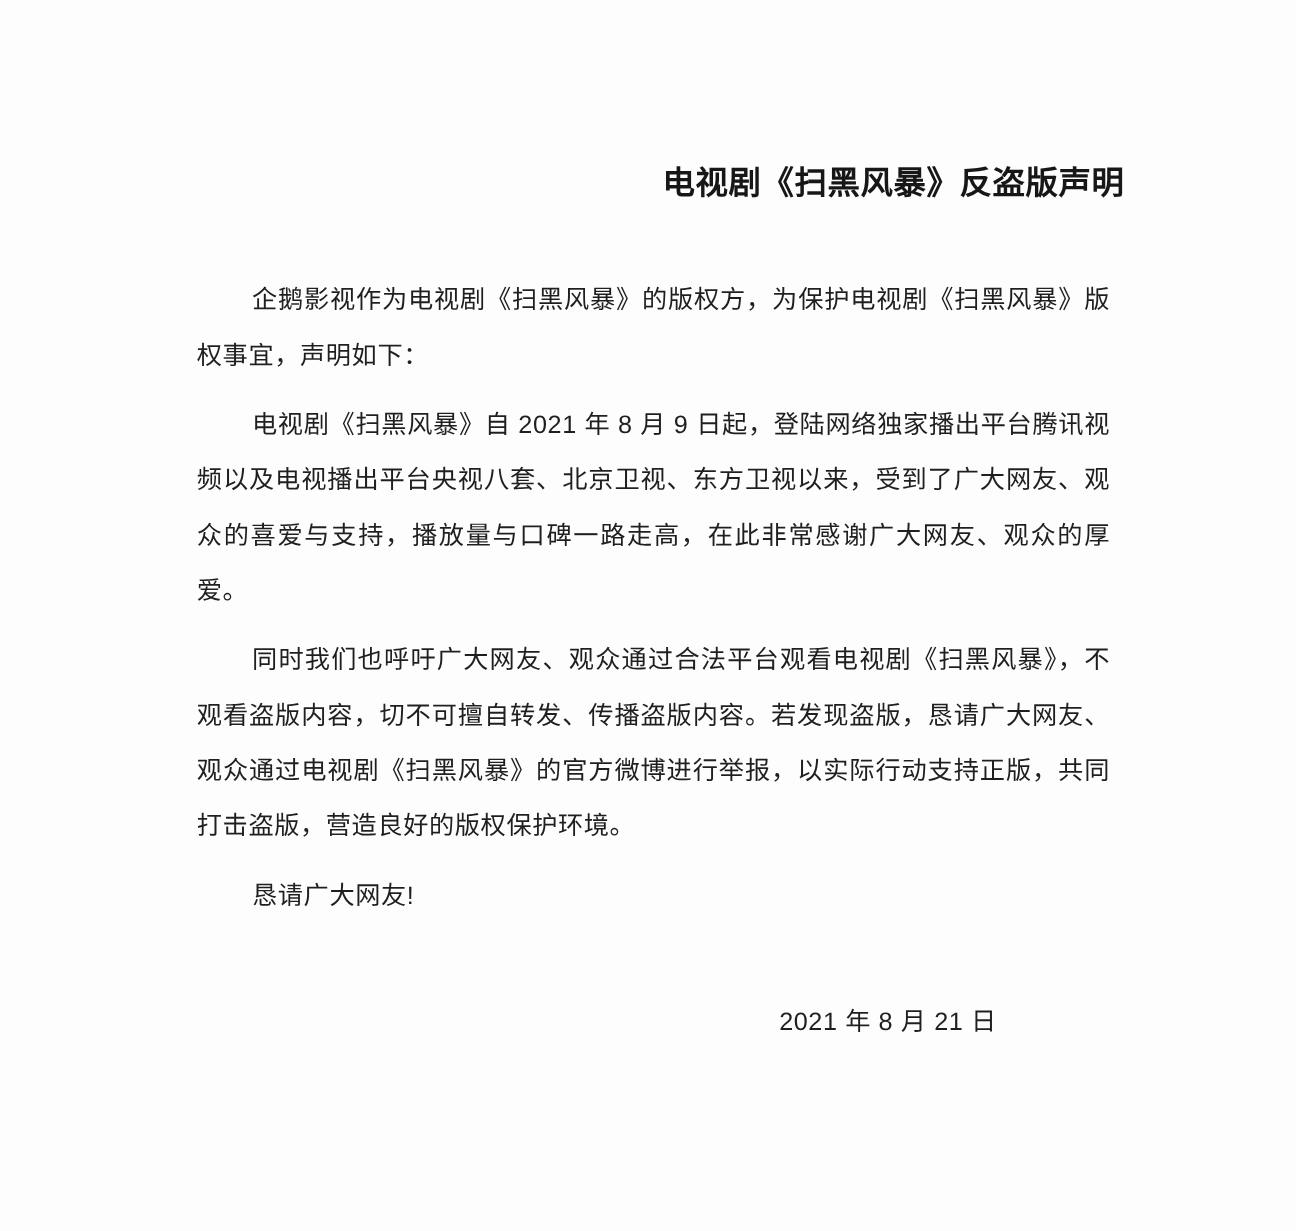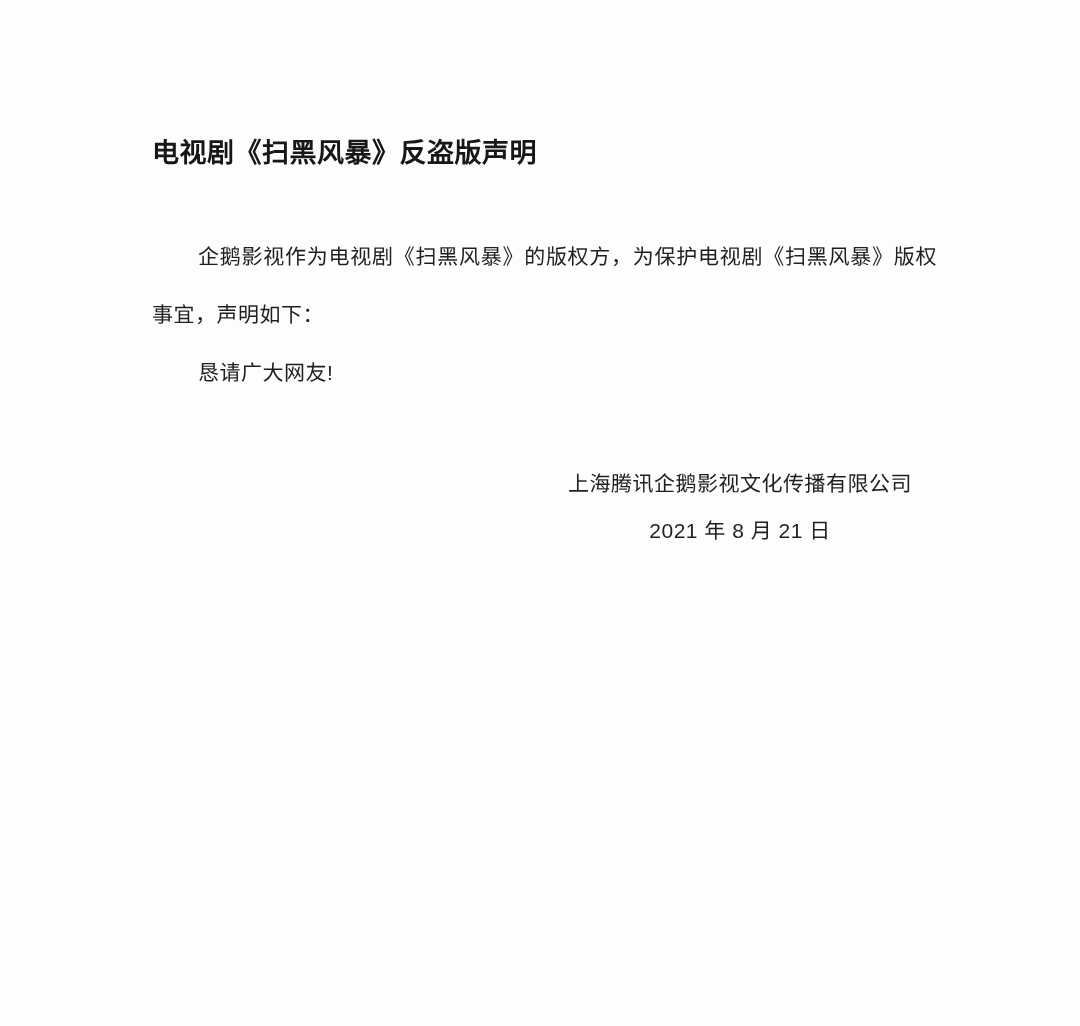--- a/index.html
+++ b/index.html
@@ -18,28 +18,28 @@
     height: 1026px;
     background: #fdfdfd;
     color: #1f1f1f;
     padding: 138px 143px 0 152px;
   }
   .doc-title {
     margin: 0 0 60px 0;
     font-size: 27px;
     line-height: 30px;
     font-weight: bold;
-    text-align: left;
+    text-align: right;
     letter-spacing: 0.5px;
     color: #171717;
   }
   .doc-body p {
-    margin: 0;
+    margin: 12px;
     font-size: 21px;
-    line-height: 58px;
+    line-height: 46px;
     text-align: justify;
     text-indent: 46px;
     letter-spacing: 0.5px;
   }
   .signature-block {
     margin-top: 60px;
     margin-left: 408px;
     width: 360px;
     text-align: center;
     font-size: 21px;
@@ -52,21 +52,22 @@
 </style>
 </head>
 <body>
 
 <div class="page">
 
   <h1 class="doc-title">电视剧《扫黑风暴》反盗版声明</h1>
 
   <div class="doc-body">
     <p>企鹅影视作为电视剧《扫黑风暴》的版权方，为保护电视剧《扫黑风暴》版权事宜，声明如下：</p>
+    <p>电视剧《扫黑风暴》自 2021 年 8 月 9 日起，登陆网络独家播出平台腾讯视频以及电视播出平台央视八套、北京卫视、东方卫视以来，受到了广大网友、观众的喜爱与支持，播放量与口碑一路走高，在此非常感谢广大网友、观众的厚爱。</p>
+    <p>同时我们也呼吁广大网友、观众通过合法平台观看电视剧《扫黑风暴》，不观看盗版内容，切不可擅自转发、传播盗版内容。若发现盗版，恳请广大网友、观众通过电视剧《扫黑风暴》的官方微博进行举报，以实际行动支持正版，共同打击盗版，营造良好的版权保护环境。</p>
     <p>恳请广大网友!</p>
   </div>
 
   <div class="signature-block">
-    <div class="signature-company">上海腾讯企鹅影视文化传播有限公司</div>
     <div class="signature-date">2021 年 8 月 21 日</div>
   </div>
 
 </div>
 
 </body></html>

